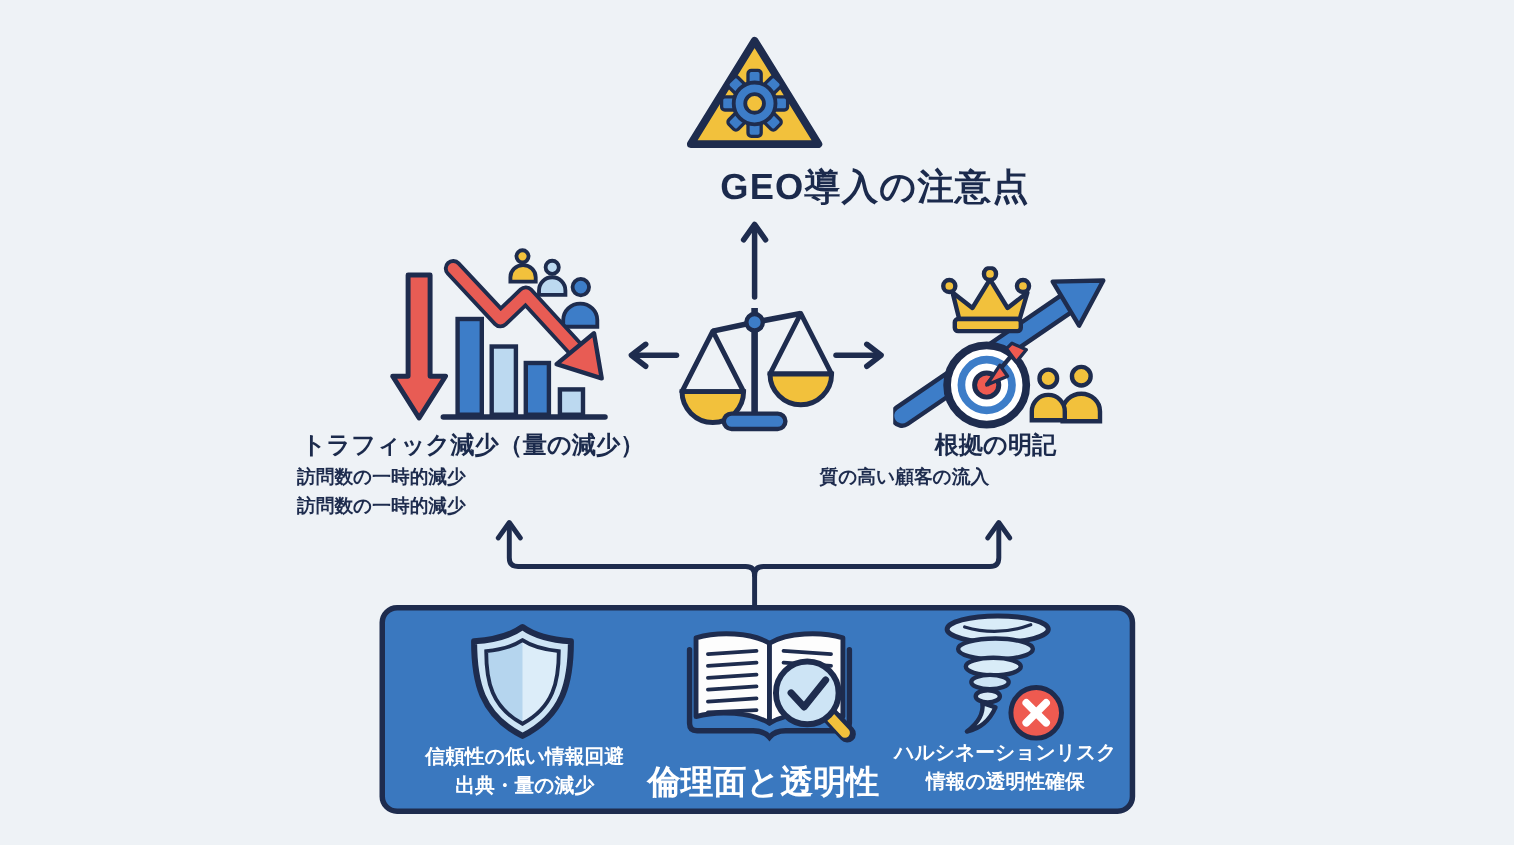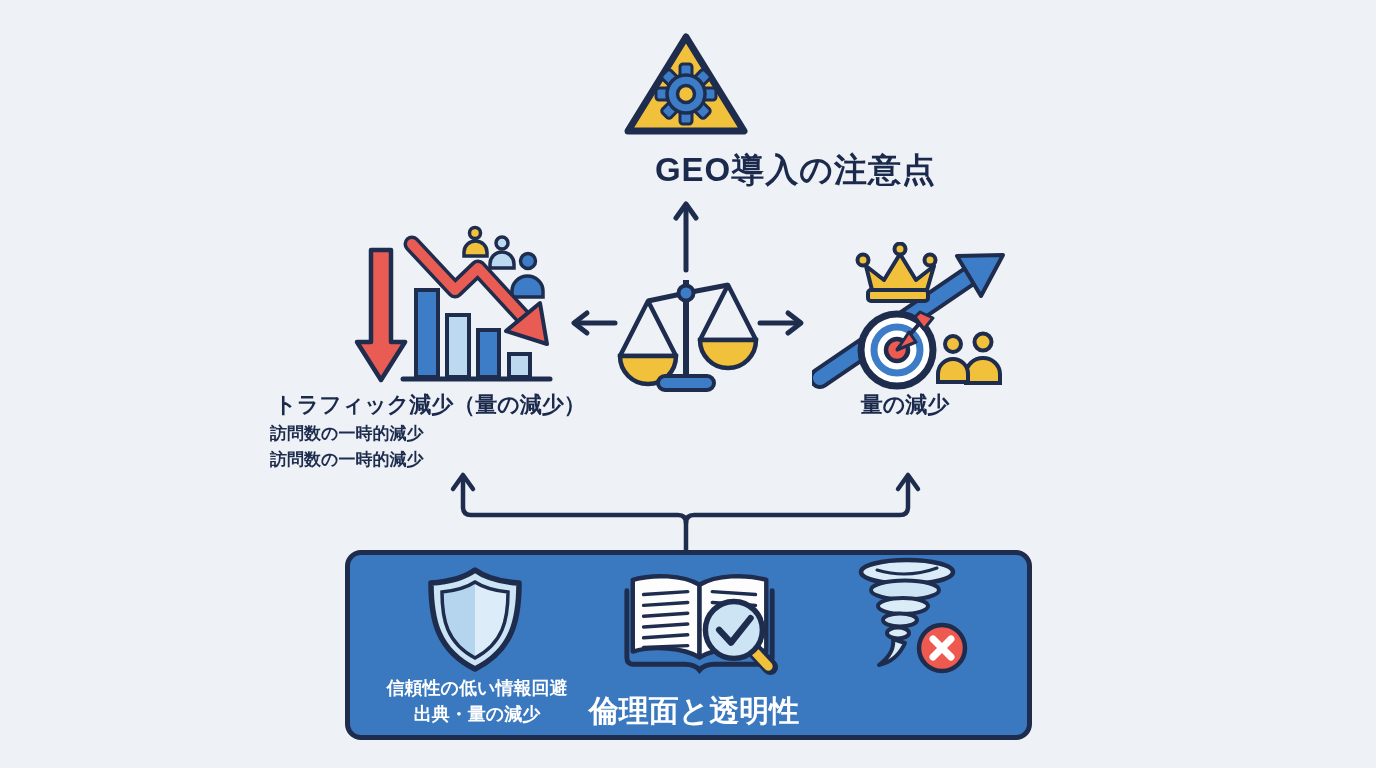--- a/index.html
+++ b/index.html
@@ -143,22 +143,23 @@
       <path d="M126 140 v-8 a15 15 0 0 1 30 0 v8 z" fill="#f2c13c" stroke="#1e2c4e" stroke-width="4"></path>
     </g>
   </svg>
 
   <div class="abs branch-title left-col">トラフィック減少（量の減少）</div>
   <div class="abs branch-lines left-col">
     <div>訪問数の一時的減少</div>
     <div>訪問数の一時的減少</div>
   </div>
 
-  <div class="abs branch-title right-col">量の減少</div>
+  <div class="abs branch-title right-col">根拠の明記</div>
   <div class="abs branch-lines right-col">
+    <div>質の高い顧客の流入</div>
   </div>
 
   <svg class="abs" style="left:430px;top:462px;" width="500" height="95" viewBox="0 0 500 95">
     <g fill="none" stroke="#1e2c4e" stroke-width="4.5" stroke-linecap="round" stroke-linejoin="round">
       <path d="M256 92 V61"></path>
       <path d="M256 61 Q256 53 248 53 H41 Q33 53 33 45 V16"></path>
       <path d="M256 61 Q256 53 264 53 H470 Q478 53 478 45 V16"></path>
       <polyline points="23,27 33,13 43,27"></polyline>
       <polyline points="468,27 478,13 488,27"></polyline>
     </g>
@@ -215,16 +216,20 @@
       </g>
     </svg>
 
     <div class="panel-text panel-item panel-item-left">
       <div>信頼性の低い情報回避</div>
       <div>出典・量の減少</div>
     </div>
 
     <div class="panel-text panel-title">倫理面と透明性</div>
 
+    <div class="panel-text panel-item panel-item-right">
+      <div>ハルシネーションリスク</div>
+      <div>情報の透明性確保</div>
+    </div>
 
   </div>
 
 </div>
 
 </body></html>

